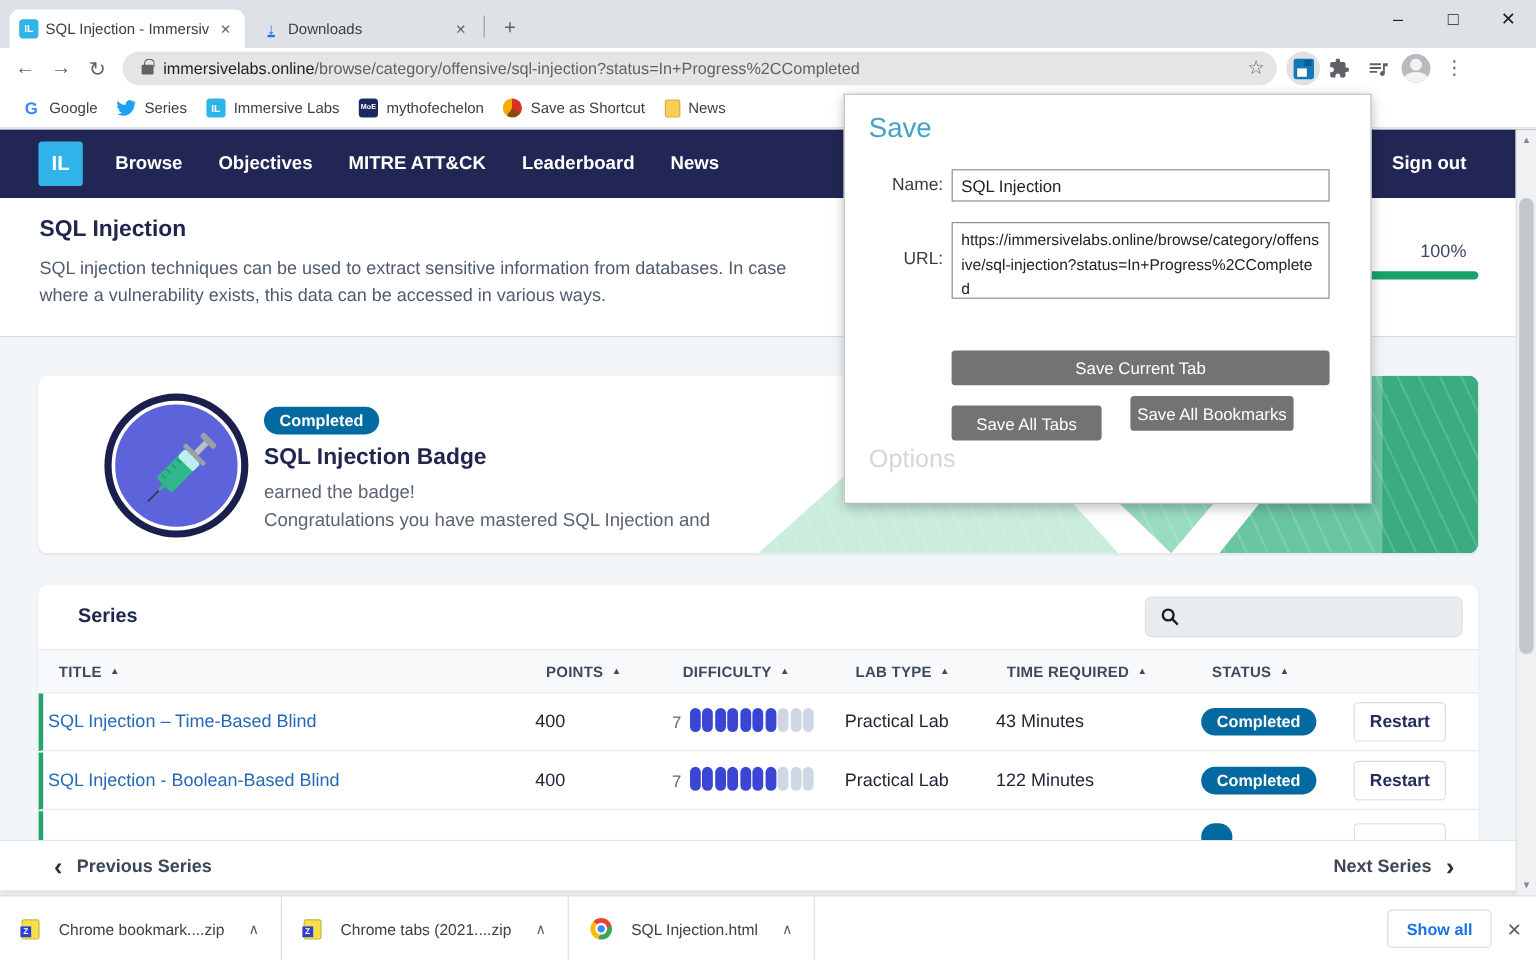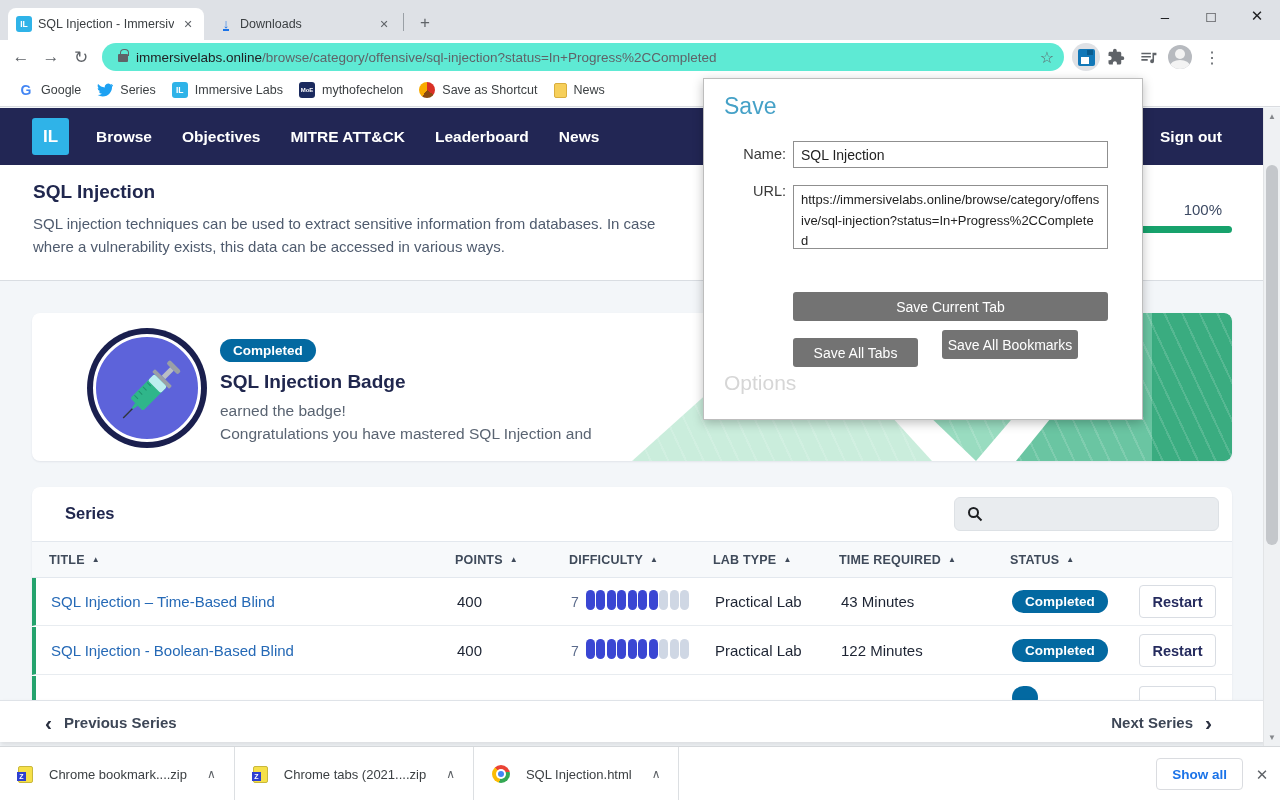--- a/index.html
+++ b/index.html
@@ -17,21 +17,21 @@
   .tab .x { width:16px; height:16px; border-radius:50%; display:flex; align-items:center; justify-content:center; font-size:11px; color:#5f6368; }
   .favicon-il { width:16px; height:16px; background:#2fb3e8; border-radius:3px; color:#fff; font-size:8.5px; font-weight:bold; display:flex; align-items:center; justify-content:center; flex:none; }
   .favicon-dl { width:16px; height:16px; display:flex; align-items:center; justify-content:center; flex:none; }
   .favicon-dl span { color:#1a73e8; font-weight:bold; font-size:13px; border-bottom:2px solid #1a73e8; line-height:11px; }
   .tabsep { position:absolute; left:403px; top:13px; width:1px; height:18px; background:#9aa0a6; }
   .newtab { position:absolute; left:412px; top:10px; width:26px; height:26px; display:flex; align-items:center; justify-content:center; font-size:17px; color:#5f6368; }
 
   .toolbar { position:absolute; left:0; top:40px; width:1280px; height:34px; background:#fff; display:flex; align-items:center; }
   .navbtn { width:30px; height:28px; display:flex; align-items:center; justify-content:center; color:#5f6368; font-size:17px; }
   .navbtn:first-child { margin-left:6px; }
-  .omnibox { margin-left:6px; width:962px; height:28px; background:#5eead4; border-radius:14px; display:flex; align-items:center; padding:0 10px; }
+  .omnibox { margin-left:6px; width:962px; height:28px; background:#e5e5e5; border-radius:14px; display:flex; align-items:center; padding:0 10px; }
   .lock { width:10px; height:8px; background:#5f6368; border-radius:1px; position:relative; margin:2px 8px 0 6px; flex:none; }
   .lock:before { content:""; position:absolute; left:1.5px; top:-5px; width:7px; height:6px; border:1.6px solid #5f6368; border-bottom:none; border-radius:4px 4px 0 0; }
   .url { font-size:13.5px; white-space:nowrap; overflow:hidden; flex:1; }
   .url .domain { color:#202124; }
   .url .path { color:#5f6368; }
   .star { color:#5f6368; font-size:16px; margin-left:6px; }
   .ext-area { display:flex; align-items:center; margin-left:8px; }
   .ext-active { width:28px; height:28px; border-radius:50%; background:#dfe1e5; display:flex; align-items:center; justify-content:center; }
   .floppy { width:17px; height:17px; background:#1278b8; border-radius:2px; position:relative; }
   .floppy:before { content:""; position:absolute; right:2px; top:1px; width:6px; height:5px; background:#0a5c8f; }
@@ -79,21 +79,21 @@
   .badge-title { font-size:19px; font-weight:bold; color:#20274e; margin-top:9px; }
   .badge-desc { font-size:15.5px; line-height:23px; color:#5a6472; margin-top:6px; }
 
   
   .seriescard { left:32px; top:487px; width:1200px; height:213px; overflow:hidden; border-radius:8px 8px 0 0; }
   .series-h { position:absolute; left:33px; top:17px; font-size:16.5px; font-weight:bold; color:#20274e; }
   .searchbox { position:absolute; right:13px; top:10px; width:265px; height:34px; background:#e9ecef; border:1px solid #dde1e5; border-radius:6px; display:flex; align-items:center; padding-left:12px; }
   .thead { position:absolute; left:0; top:54px; width:1200px; height:37px; background:#f7f9fb; border-top:1px solid #e3e8ee; border-bottom:1px solid #e3e8ee; display:grid; grid-template-columns:406px 114px 144px 126px 171px 127px auto; align-items:center; padding-left:17px; font-size:12.5px; font-weight:bold; color:#3f4a5a; letter-spacing:.2px; }
   .th { display:flex; align-items:center; gap:7px; }
   .th .arr { font-size:8px; color:#3f4a5a; }
-  .trow { position:absolute; left:0; width:1200px; height:48px; background:#fff; border-left:4px solid #24a36d; border-bottom:1px solid #e8ecf0; display:grid; grid-template-columns:406px 114px 144px 126px 171px 127px auto; align-items:center; padding-left:15px; font-size:15px; color:#1d2433; }
+  .trow { position:absolute; left:0; width:1200px; height:48px; background:#fff; border-left:4px solid #24a36d; border-bottom:1px solid #e8ecf0; display:grid; grid-template-columns:406px 114px 144px 126px 171px 127px auto; align-items:center; padding-left:4px; font-size:15px; color:#1d2433; }
   .trow .link { color:#2569b6; }
   .diffcell { display:flex; align-items:center; }
   .difflabel { color:#5b6b8c; margin-right:7px; font-size:14px; }
   .pill { width:9px; height:20px; border-radius:4.5px; background:#cfd7e4; margin-right:1.5px; display:inline-block; }
   .pill.on { background:#3a46d3; }
   .restart { width:77px; height:33px; background:#fff; border:1px solid #d9dde3; border-radius:4px; color:#252b5e; font-weight:bold; font-size:14.5px; display:flex; align-items:center; justify-content:center; }
   .rowstub { top:189px; height:24px; border-bottom:none; align-items:start; }
   .rowstub .completed-pill { height:23px; margin-top:10px; }
   .rowstub .restart { margin-top:10px; height:20px; border-bottom:none; border-radius:4px 4px 0 0; }
 
@@ -386,21 +386,21 @@
   <div class="scrollbar">
     <div class="sb-arrow" style="top:0">▲</div>
     <div class="sb-thumb"></div>
     <div class="sb-arrow" style="bottom:0">▼</div>
   </div>
 
   <div class="popup">
     <div class="popup-title">Save</div>
     <label class="f-label" style="top:67px">Name:</label>
     <input class="f-input" style="top: 62px; height: 27px;" value="SQL Injection">
-    <label class="f-label" style="top:104px">URL:</label>
+    <label class="f-label" style="top:129px">URL:</label>
     <div class="f-input" style="top:106px; height:64px; font-size:13px; line-height:20.5px; word-break:break-all; overflow:hidden">https://immersivelabs.online/browse/category/offensive/sql-injection?status=In+Progress%2CCompleted</div>
     <button class="btn" style="left:89px; top:189px; width:315px; height:29px">Save Current Tab</button>
     <button class="btn" style="left:89px; top:235px; width:125px; height:29px">Save All Tabs</button>
     <button class="btn" style="left:238px; top:227px; width:136px; height:29px">Save All Bookmarks</button>
     <div class="options">Options</div>
   </div>
 
 </div>
 
 </body></html>

